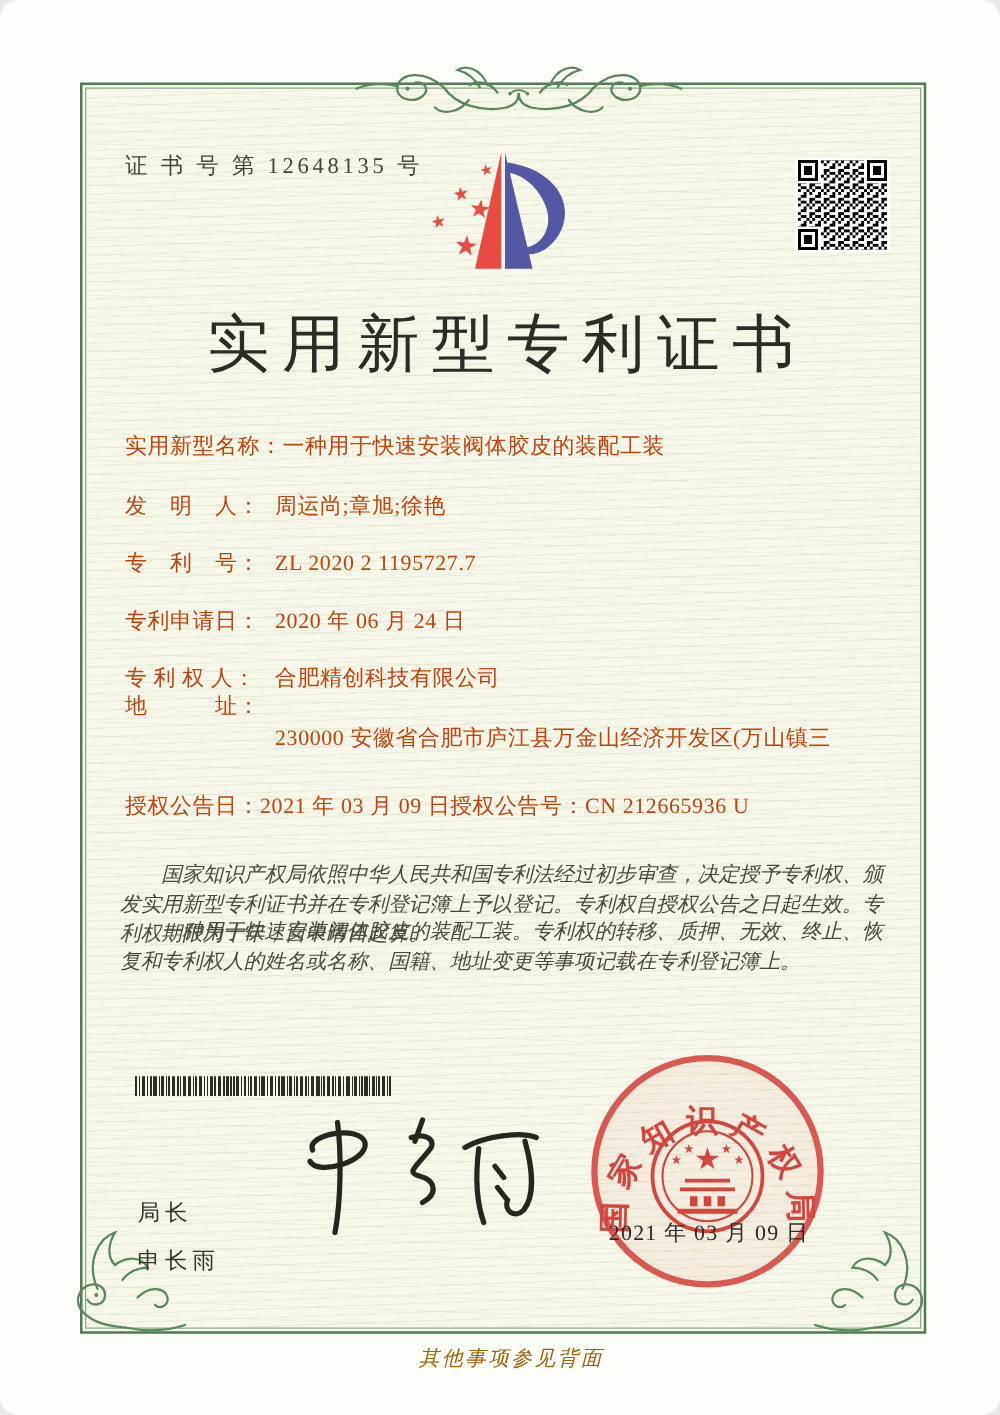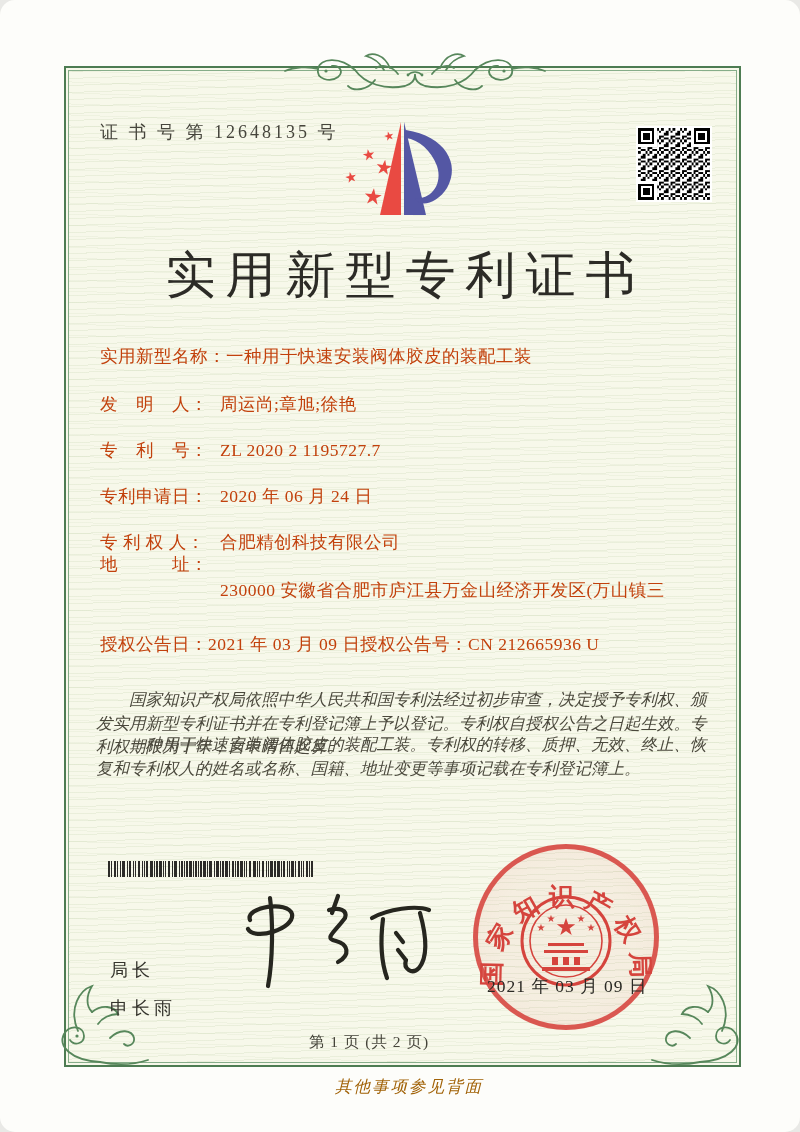--- a/index.html
+++ b/index.html
@@ -262,16 +262,15 @@
         <rect x="26" y="59" width="44" height="3"></rect>
         <rect x="34" y="66" width="6" height="8"></rect>
         <rect x="45" y="66" width="6" height="8"></rect>
         <rect x="56" y="66" width="6" height="8"></rect>
         <rect x="24" y="76" width="48" height="4"></rect>
       </g>
     </svg>
   </div>
   <div class="seal-date">2021 年 03 月 09 日</div>
 
-  <div class="page-no">第 1 页 (共 2 页)</div>
   <div class="back-note">其他事项参见背面</div>
 
 </div>
 
 </body></html>

